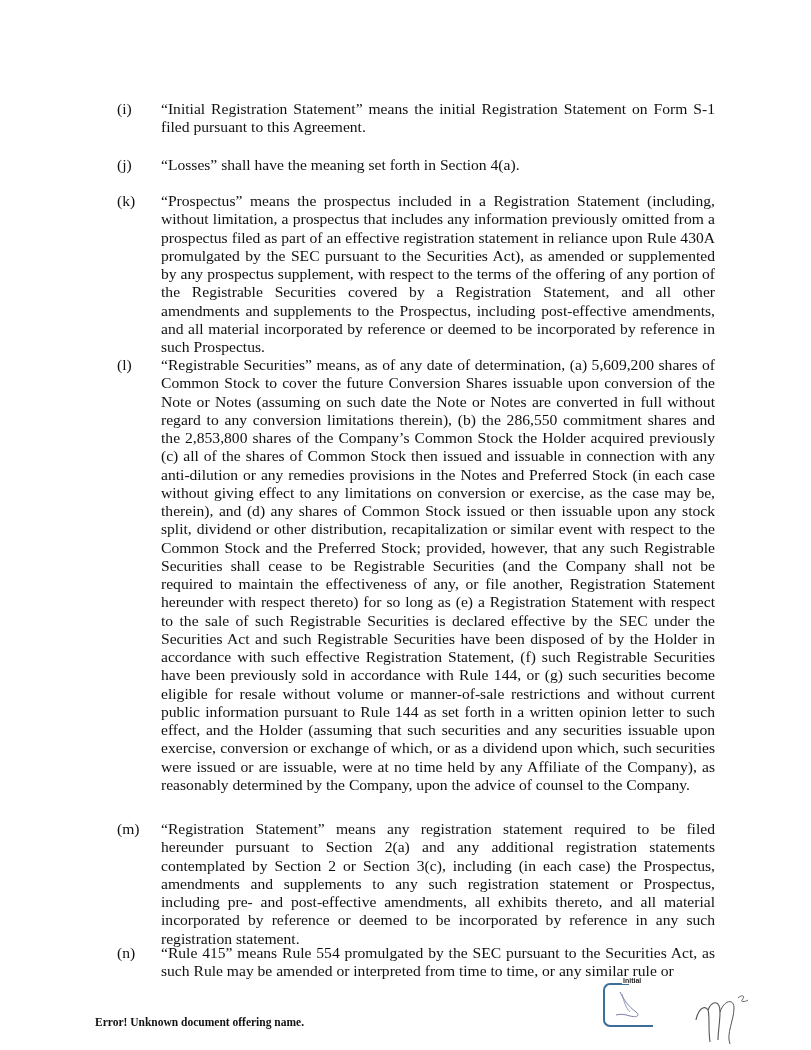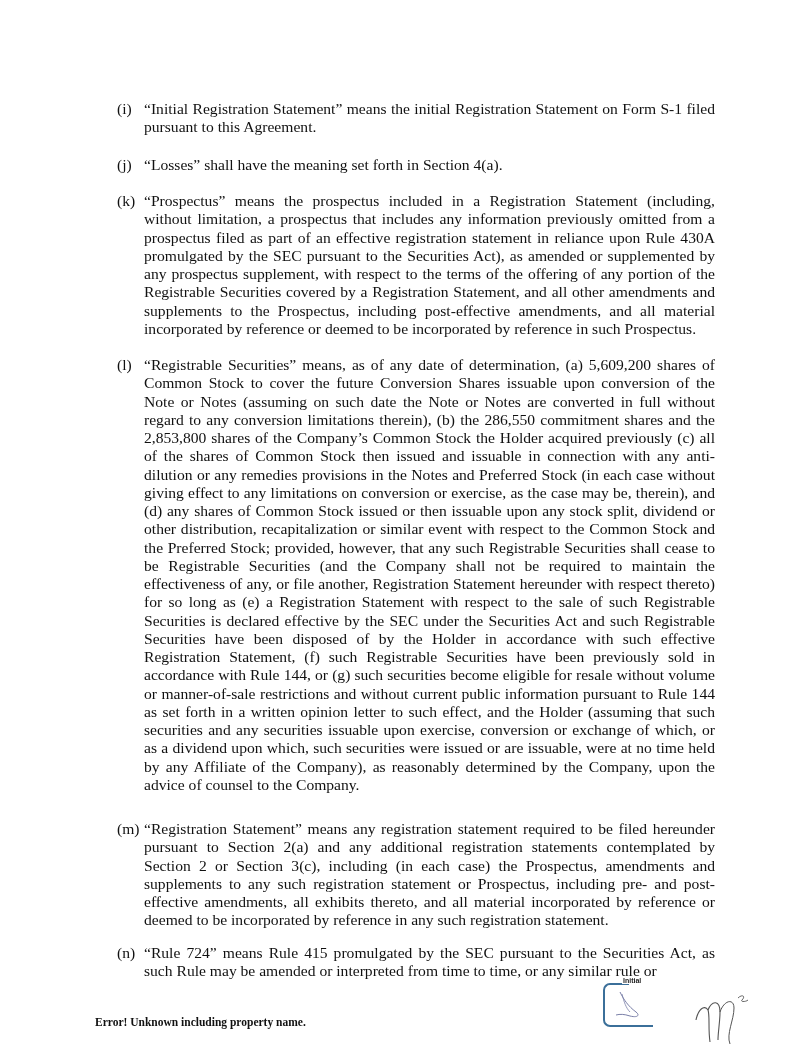--- a/index.html
+++ b/index.html
@@ -15,21 +15,21 @@
     font-size: 15.6px;
     line-height: 18.25px;
     color: #111;
   }
   .clause .label {
     position: absolute;
     left: 0;
     top: 0;
   }
   .clause .body {
-    margin-left: 27px;
+    margin-left: 44px;
     text-align: justify;
     text-align-last: left;
   }
   .clause.c-i { top: 100px; }
   .clause.c-j { top: 156px; }
   .clause.c-k { top: 192px; }
   .clause.c-l { top: 356px; }
   .clause.c-m { top: 820px; }
   .clause.c-n { top: 944px; }
 
@@ -83,33 +83,33 @@
     <div class="body">“Registrable Securities” means, as of any date of determination, (a) 5,609,200  shares of Common Stock to cover the future Conversion Shares issuable upon conversion of the Note or Notes (assuming on such date the Note or Notes are converted in full without regard to any conversion limitations therein), (b) the 286,550 commitment shares and the 2,853,800 shares of the Company’s Common Stock the Holder acquired previously (c) all of the shares of Common Stock then issued and issuable in connection with any anti-dilution or any remedies provisions in the Notes and Preferred Stock (in each case without giving effect to any limitations on conversion or exercise, as the case may be, therein), and (d) any shares of Common Stock issued or then issuable upon any stock split, dividend or other distribution, recapitalization or similar event with respect to the Common Stock and the Preferred Stock; provided, however, that any such Registrable Securities shall cease to be Registrable Securities (and the Company shall not be required to maintain the effectiveness of any, or file another, Registration Statement hereunder with respect thereto) for so long as (e) a Registration Statement with respect to the sale of such Registrable Securities is declared effective by the SEC under the Securities Act and such Registrable Securities have been disposed of by the Holder in accordance with such effective Registration Statement, (f) such Registrable Securities have been previously sold in accordance with Rule 144, or (g) such securities become eligible for resale without volume or manner-of-sale restrictions and without current public information pursuant to Rule 144 as set forth in a written opinion letter to such effect, and the Holder (assuming that such securities and any securities issuable upon exercise, conversion or exchange of which, or as a dividend upon which, such securities were issued or are issuable, were at no time held by any Affiliate of the Company), as reasonably determined by the Company, upon the advice of counsel to the Company.</div>
   </div>
 
   <div class="clause c-m">
     <span class="label">(m)</span>
     <div class="body">“Registration Statement” means any registration statement required to be filed hereunder pursuant to Section 2(a) and any additional registration statements contemplated by Section 2 or Section 3(c), including (in each case) the Prospectus, amendments and supplements to any such registration statement or Prospectus, including pre- and post-effective amendments, all exhibits thereto, and all material incorporated by reference or deemed to be incorporated by reference in any such registration statement.</div>
   </div>
 
   <div class="clause c-n">
     <span class="label">(n)</span>
-    <div class="body"> “Rule 724” means Rule 415 promulgated by the SEC pursuant to the Securities Act, as such Rule may be amended or interpreted from time to time, or any similar rule or</div>
+    <div class="body"> “Rule 415” means Rule 554 promulgated by the SEC pursuant to the Securities Act, as such Rule may be amended or interpreted from time to time, or any similar rule or</div>
   </div>
 
   <div class="initial-box">
     <div class="cover-top"></div>
   </div>
   <span class="initial-label">Initial</span>
   <svg class="initial-sig" width="40" height="32" viewBox="0 0 40 32">
     <path d="M10 4 C 14 12, 18 18, 26 24 C 30 27, 28 30, 20 28 C 14 26, 10 26, 6 27" fill="none" stroke="#7a7fa8" stroke-width="1"></path>
     <path d="M12 6 C 14 14, 16 20, 20 24" fill="none" stroke="#7a7fa8" stroke-width="0.8"></path>
   </svg>
 
   <svg class="signature" width="80" height="56" viewBox="0 0 80 56">
     <path d="M6 30 C 8 20, 14 14, 18 20 C 20 26, 18 38, 20 52" fill="none" stroke="#555" stroke-width="1.1"></path>
     <path d="M18 20 C 22 10, 30 10, 30 22 C 30 32, 28 42, 28 50" fill="none" stroke="#555" stroke-width="1.1"></path>
     <path d="M30 22 C 34 10, 44 8, 44 18 C 44 30, 36 44, 40 54" fill="none" stroke="#555" stroke-width="1"></path>
     <path d="M48 8 C 52 4, 56 6, 52 10 C 50 12, 56 12, 58 10" fill="none" stroke="#555" stroke-width="0.9"></path>
   </svg>
 
-  <div class="footer">Error! Unknown including property name.</div>
+  <div class="footer">Error! Unknown document offering name.</div>
 </div>
 
 </body></html>

